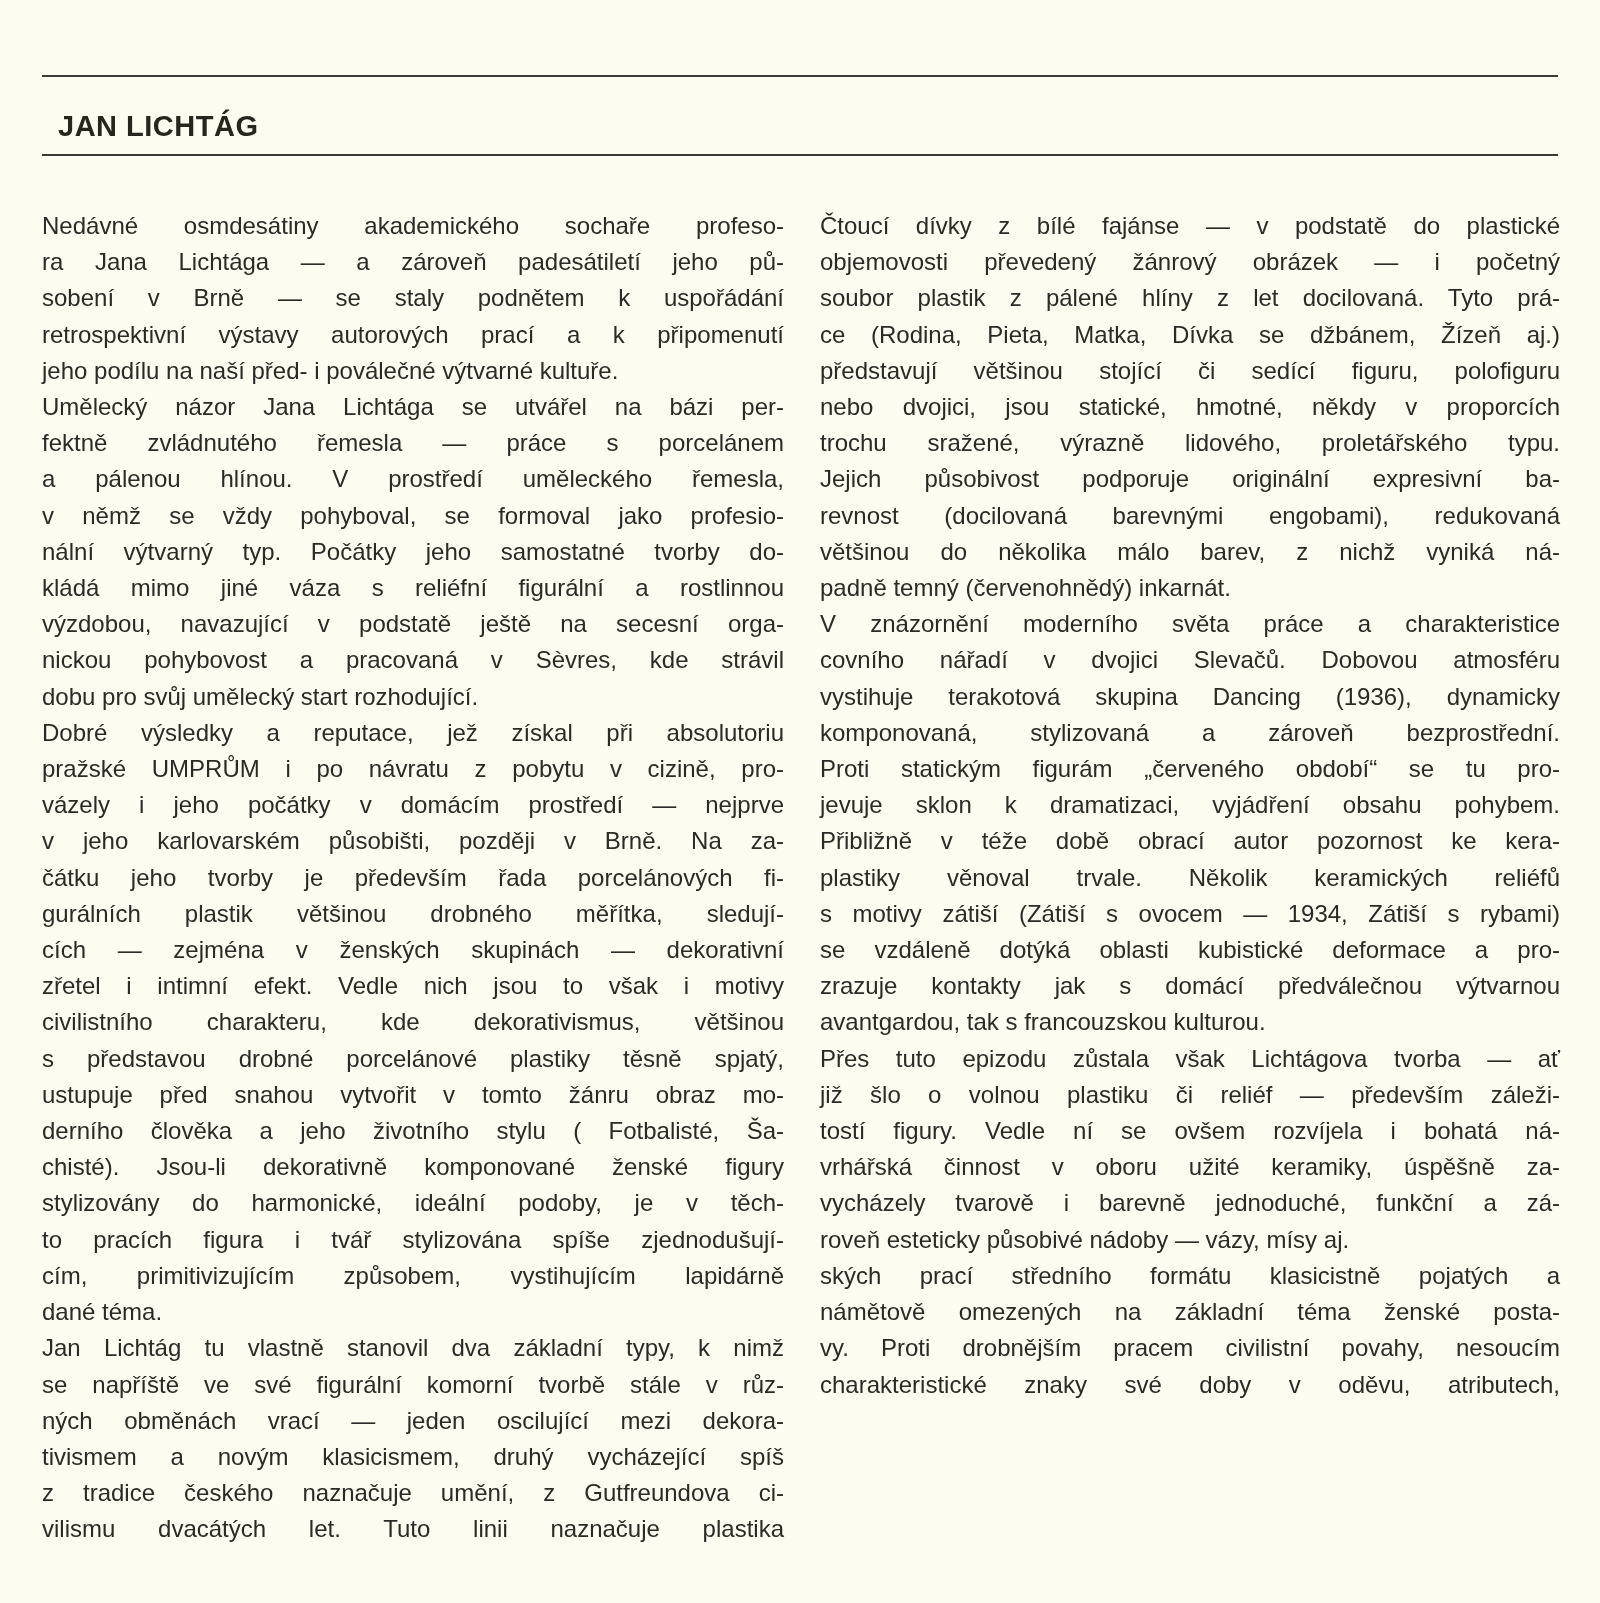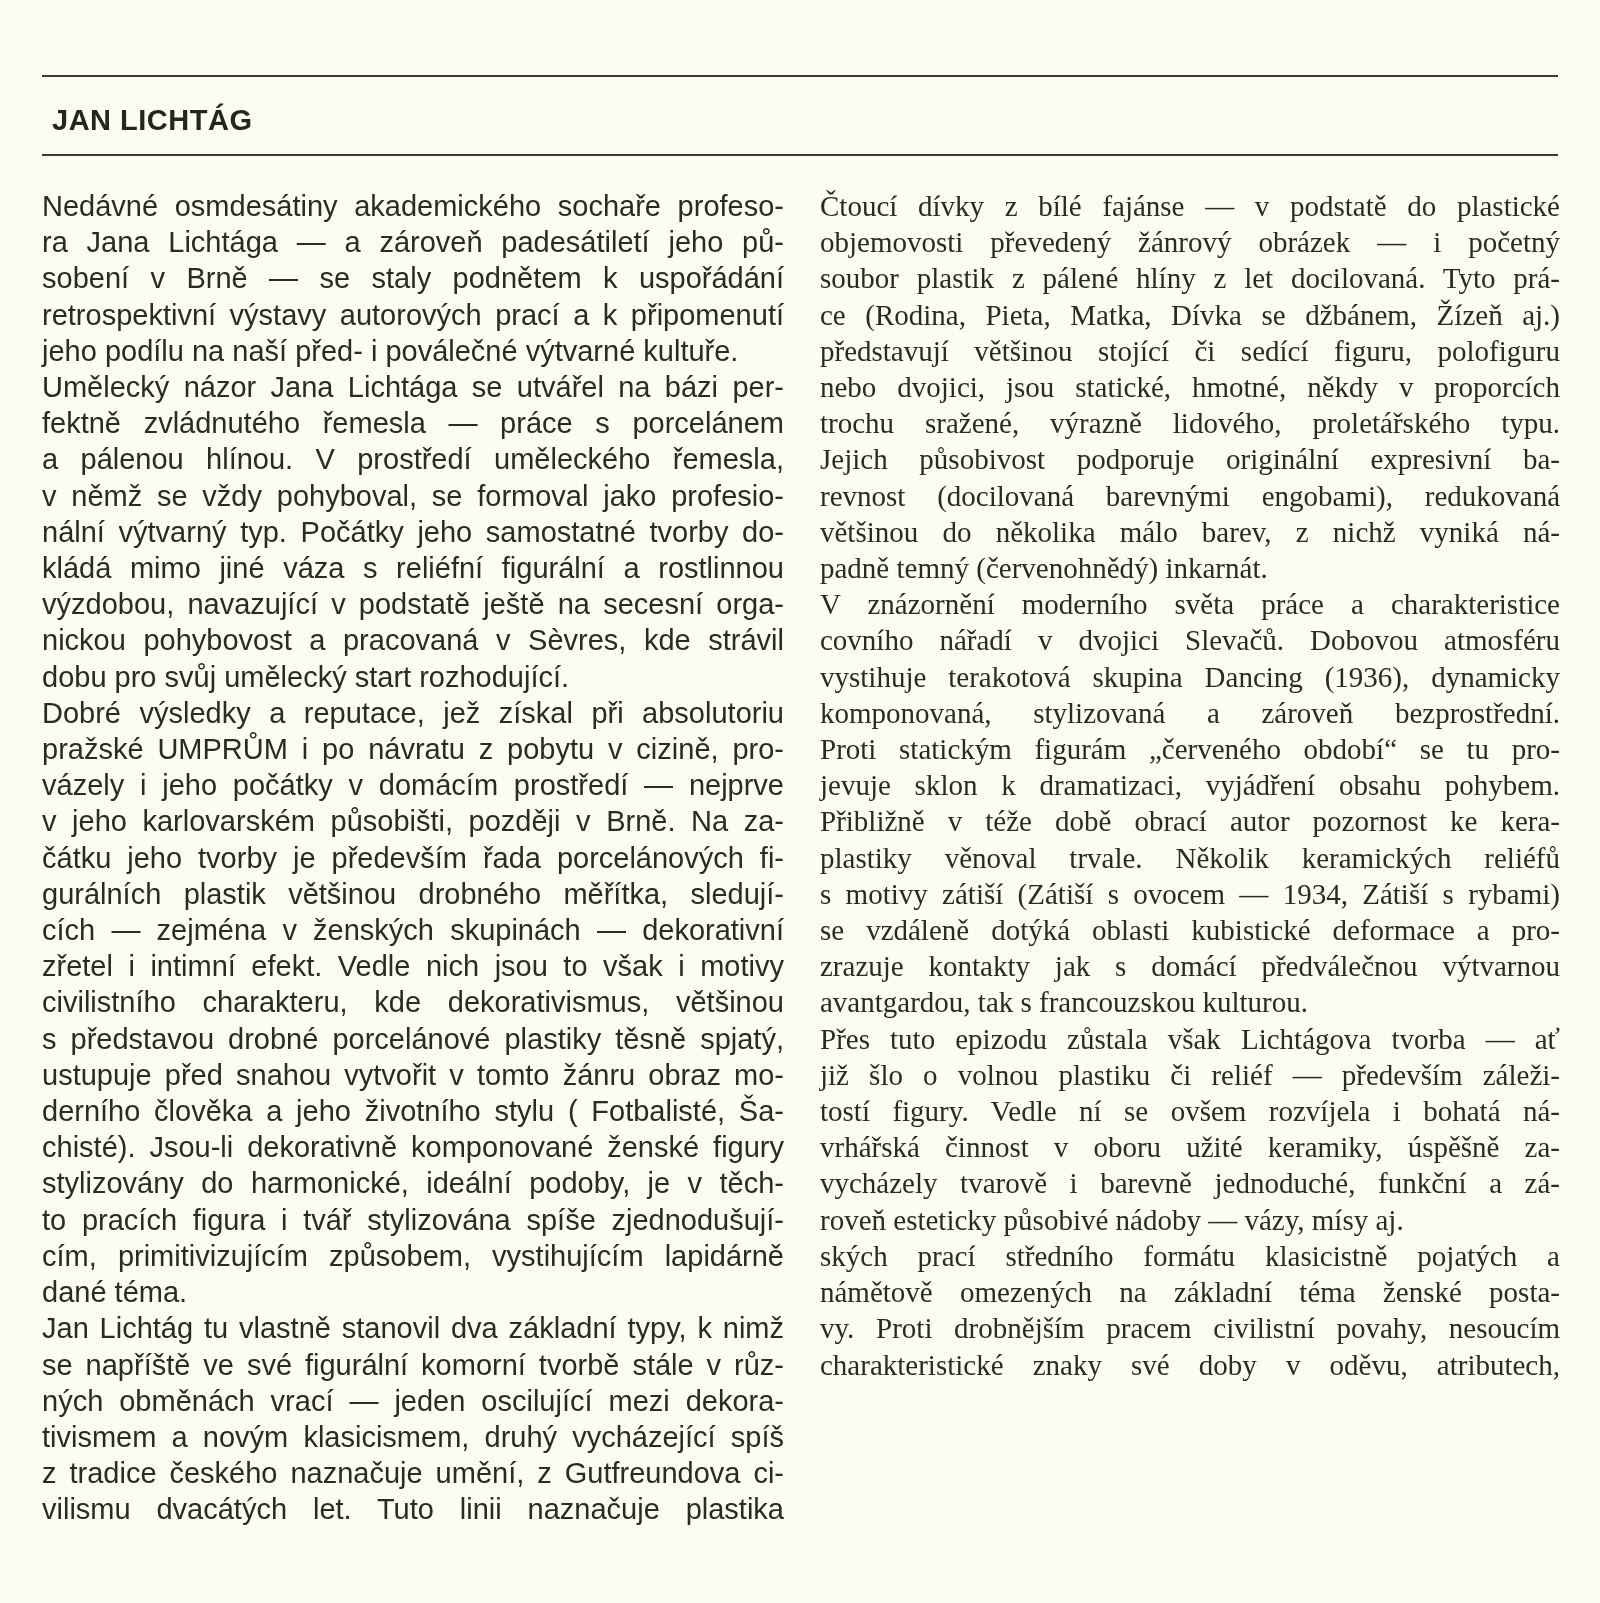--- a/index.html
+++ b/index.html
@@ -26,35 +26,35 @@
     .rule.bottom { top: 154px; }
     .title {
       position: absolute;
       left: 42px;
       top: 94px;
       font-family: "Liberation Sans", sans-serif;
       font-weight: bold;
       font-size: 29px;
       letter-spacing: 0.5px;
       color: #26261f;
-      margin: 10px;
+      margin: 16px;
     }
     .column {
       position: absolute;
-      top: 188px;
+      top: 208px;
       width: 742px;
       font-family: "Liberation Sans", sans-serif;
-      font-size: 29px;
+      font-size: 24px;
       line-height: 36.2px;
       text-align: justify;
       color: #2a2a26;
       hyphens: manual;
     }
     .column.left { left: 42px; }
-    .column.right { left: 820px; width: 740px; font-family: Liberation Serif, serif; }
+    .column.right { left: 820px; width: 740px; }
     .column p {
       margin: 0;
       text-align-last: left;
     }
     .line {
       display: block;
       text-align: justify;
       text-align-last: justify;
       white-space: nowrap;
       overflow: visible;

